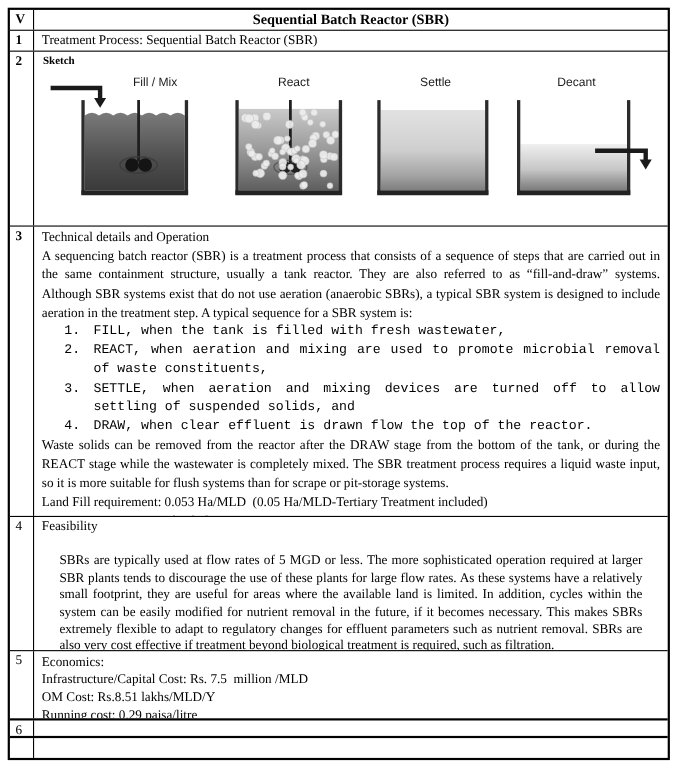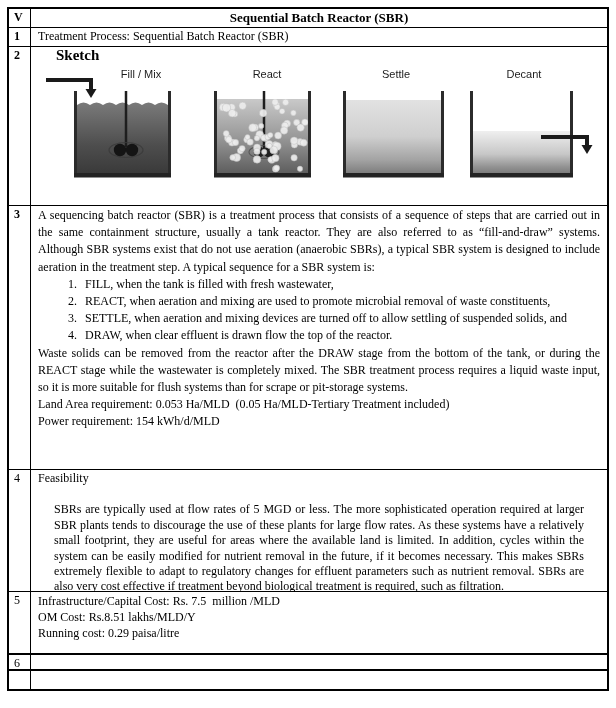--- a/index.html
+++ b/index.html
@@ -30,28 +30,28 @@
   .h-3{height:264px;}
   .h-4{height:122px;}
   .h-5{height:63px;}
   .h-6{height:16px;}
   .h-e{height:18px;}
   .title-cell{text-align:center;font-weight:bold;font-size:13px;line-height:16px;}
   .bold{font-weight:normal;}
   .tech-cell{line-height:17.2px;}
   .tech-cell p{margin:0;text-align:justify;}
   .tech-cell ol{margin:0;padding-left:42px;}
-  .tech-cell li{padding-left:5px;text-align:justify;}
+  .tech-cell li{padding-left:5px;text-align:justify;font-family:Liberation Mono, monospace;}
   .feas-cell{line-height:15.4px;}
   .feas-cell p{margin:16px;text-align:justify;}
   .econ-cell{line-height:16.2px;}
   .pre{white-space:pre-wrap;}
   .suit-cell{line-height:14px;padding-top:1px;}
   .sketch-cell{padding:0;}
-  .sketch-label{position:absolute;left:25px;top:1px;font-weight:bold;font-size:15px;}
+  .sketch-label{position:absolute;left:8px;top:1px;font-weight:bold;font-size:10px;}
   .sketch-svg{position:absolute;left:0;top:0;}
   .sketch-svg text{
     font-family:"Liberation Sans",sans-serif;font-size:11px;fill:#1c1c1c;
   }
 </style>
 </head>
 <body>
 
 <div class="tbl">
 
@@ -210,44 +210,46 @@
           </g>
         </g>
       </svg>
       <div class="sketch-label">Sketch</div>
     </div>
   </div>
 
   <div class="row h-3">
     <div class="num">3</div>
     <div class="content tech-cell">
+      <div class="bold">Technical details and Operation</div>
       <p>A sequencing batch reactor (SBR) is a treatment process that consists of a sequence of steps that are carried out in the same containment structure, usually a tank reactor. They are also referred to as “fill-and-draw” systems. Although SBR systems exist that do not use aeration (anaerobic SBRs), a typical SBR system is designed to include aeration in the treatment step. A typical sequence for a SBR system is:</p>
       <ol>
         <li>FILL, when the tank is filled with fresh wastewater,</li>
         <li>REACT, when aeration and mixing are used to promote microbial removal of waste constituents,</li>
         <li>SETTLE, when aeration and mixing devices are turned off to allow settling of suspended solids, and</li>
         <li>DRAW, when clear effluent is drawn flow the top of the reactor.</li>
       </ol>
       <p>Waste solids can be removed from the reactor after the DRAW stage from the bottom of the tank, or during the REACT stage while the wastewater is completely mixed. The SBR treatment process requires a liquid waste input, so it is more suitable for flush systems than for scrape or pit-storage systems.</p>
-      <div><span class="bold">Land Area requirement:</span><span class="pre"> 0.053 Ha/MLD  (0.05 Ha/MLD-Tertiary Treatment included)</span></div>
+      <div><span class="bold">Land Fill requirement:</span><span class="pre"> 0.053 Ha/MLD  (0.05 Ha/MLD-Tertiary Treatment included)</span></div>
       <div><span class="bold">Power requirement:</span><span class="pre"> 154 kWh/d/MLD</span></div>
     </div>
   </div>
 
   <div class="row h-4">
     <div class="num reg">4</div>
     <div class="content feas-cell">
       <div class="bold">Feasibility</div>
       <p>SBRs are typically used at flow rates of 5 MGD or less. The more sophisticated operation required at larger SBR plants tends to discourage the use of these plants for large flow rates. As these systems have a relatively small footprint, they are useful for areas where the available land is limited. In addition, cycles within the system can be easily modified for nutrient removal in the future, if it becomes necessary. This makes SBRs extremely flexible to adapt to regulatory changes for effluent parameters such as nutrient removal. SBRs are also very cost effective if treatment beyond biological treatment is required, such as filtration.</p>
     </div>
   </div>
 
   <div class="row h-5 b2">
     <div class="num reg">5</div>
     <div class="content econ-cell">
+      <div class="bold">Economics:</div>
       <div class="pre">Infrastructure/Capital Cost: Rs. 7.5  million /MLD</div>
       <div class="pre">OM Cost: Rs.8.51 lakhs/MLD/Y</div>
       <div class="pre">Running cost: 0.29 paisa/litre</div>
     </div>
   </div>
 
   <div class="row h-6 b2">
     <div class="num reg">6</div>
   </div>
 

